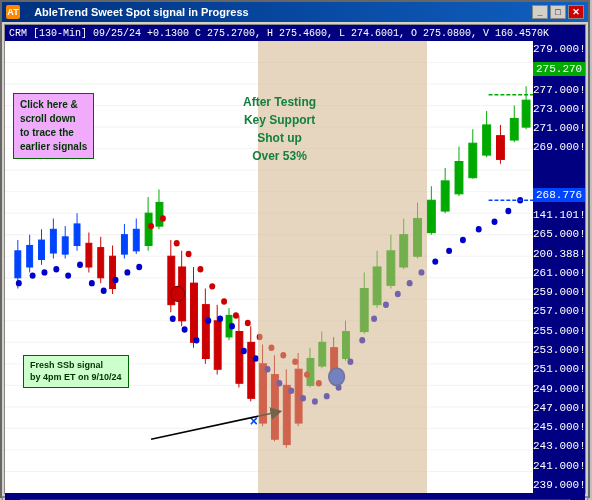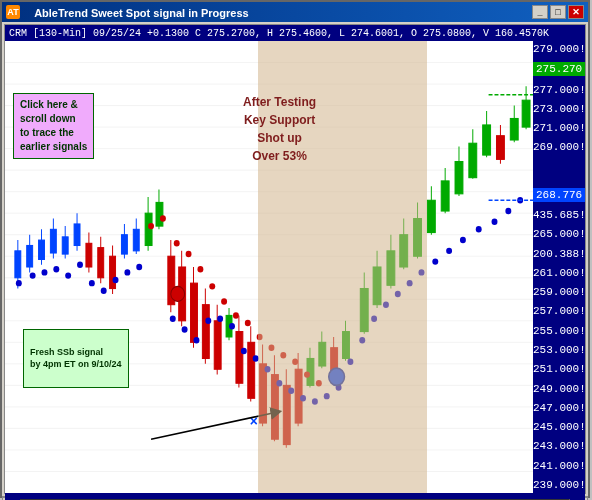--- a/index.html
+++ b/index.html
@@ -26,21 +26,21 @@
       display: flex;
       align-items: center;
       justify-content: space-between;
       padding: 0 4px;
       font-size: 11px;
       font-weight: bold;
     }
 
     .title-bar-left {
       display: flex;
-      align-items: flex-end;
+      align-items: center;
       gap: 4px;
     }
 
     .title-bar-icon {
       width: 14px;
       height: 14px;
       background: #ff8800;
       border-radius: 2px;
       font-size: 9px;
       display: flex;
@@ -170,35 +170,35 @@
       max-width: 115px;
       z-index: 10;
     }
 
     .annotation-box-center {
       position: absolute;
       top: 52px;
       left: 52%;
       transform: translateX(-50%);
       background: transparent;
-      color: #7f1d1d;
+      color: #15803d;
       font-size: 12px;
       font-weight: bold;
       text-align: center;
       line-height: 1.5;
       z-index: 10;
     }
 
     .annotation-box-ssb {
       position: absolute;
       bottom: 105px;
       left: 18px;
       background: #ccffcc;
       border: 1px solid #006600;
-      padding: 16px 6px;
+      padding: 3px 6px;
       font-size: 9px;
       color: #003300;
       font-weight: bold;
       line-height: 1.4;
       z-index: 10;
     }
 
     .shaded-region {
       position: absolute;
       background: rgba(210, 180, 140, 0.55);
@@ -532,21 +532,21 @@
       </div>
 
       <div class="price-axis">
         <div class="price-label">279.000!</div>
         <div class="price-label highlight-green">275.270</div>
         <div class="price-label">277.000!</div>
         <div class="price-label">273.000!</div>
         <div class="price-label">271.000!</div>
         <div class="price-label">269.000!</div>
         <div class="price-label highlight-blue">268.776</div>
-        <div class="price-label">435.685!</div>
+        <div class="price-label">141.101!</div>
         <div class="price-label">265.000!</div>
         <div class="price-label">200.388!</div>
         <div class="price-label">261.000!</div>
         <div class="price-label">259.000!</div>
         <div class="price-label">257.000!</div>
         <div class="price-label">255.000!</div>
         <div class="price-label">253.000!</div>
         <div class="price-label">251.000!</div>
         <div class="price-label">249.000!</div>
         <div class="price-label">247.000!</div>

